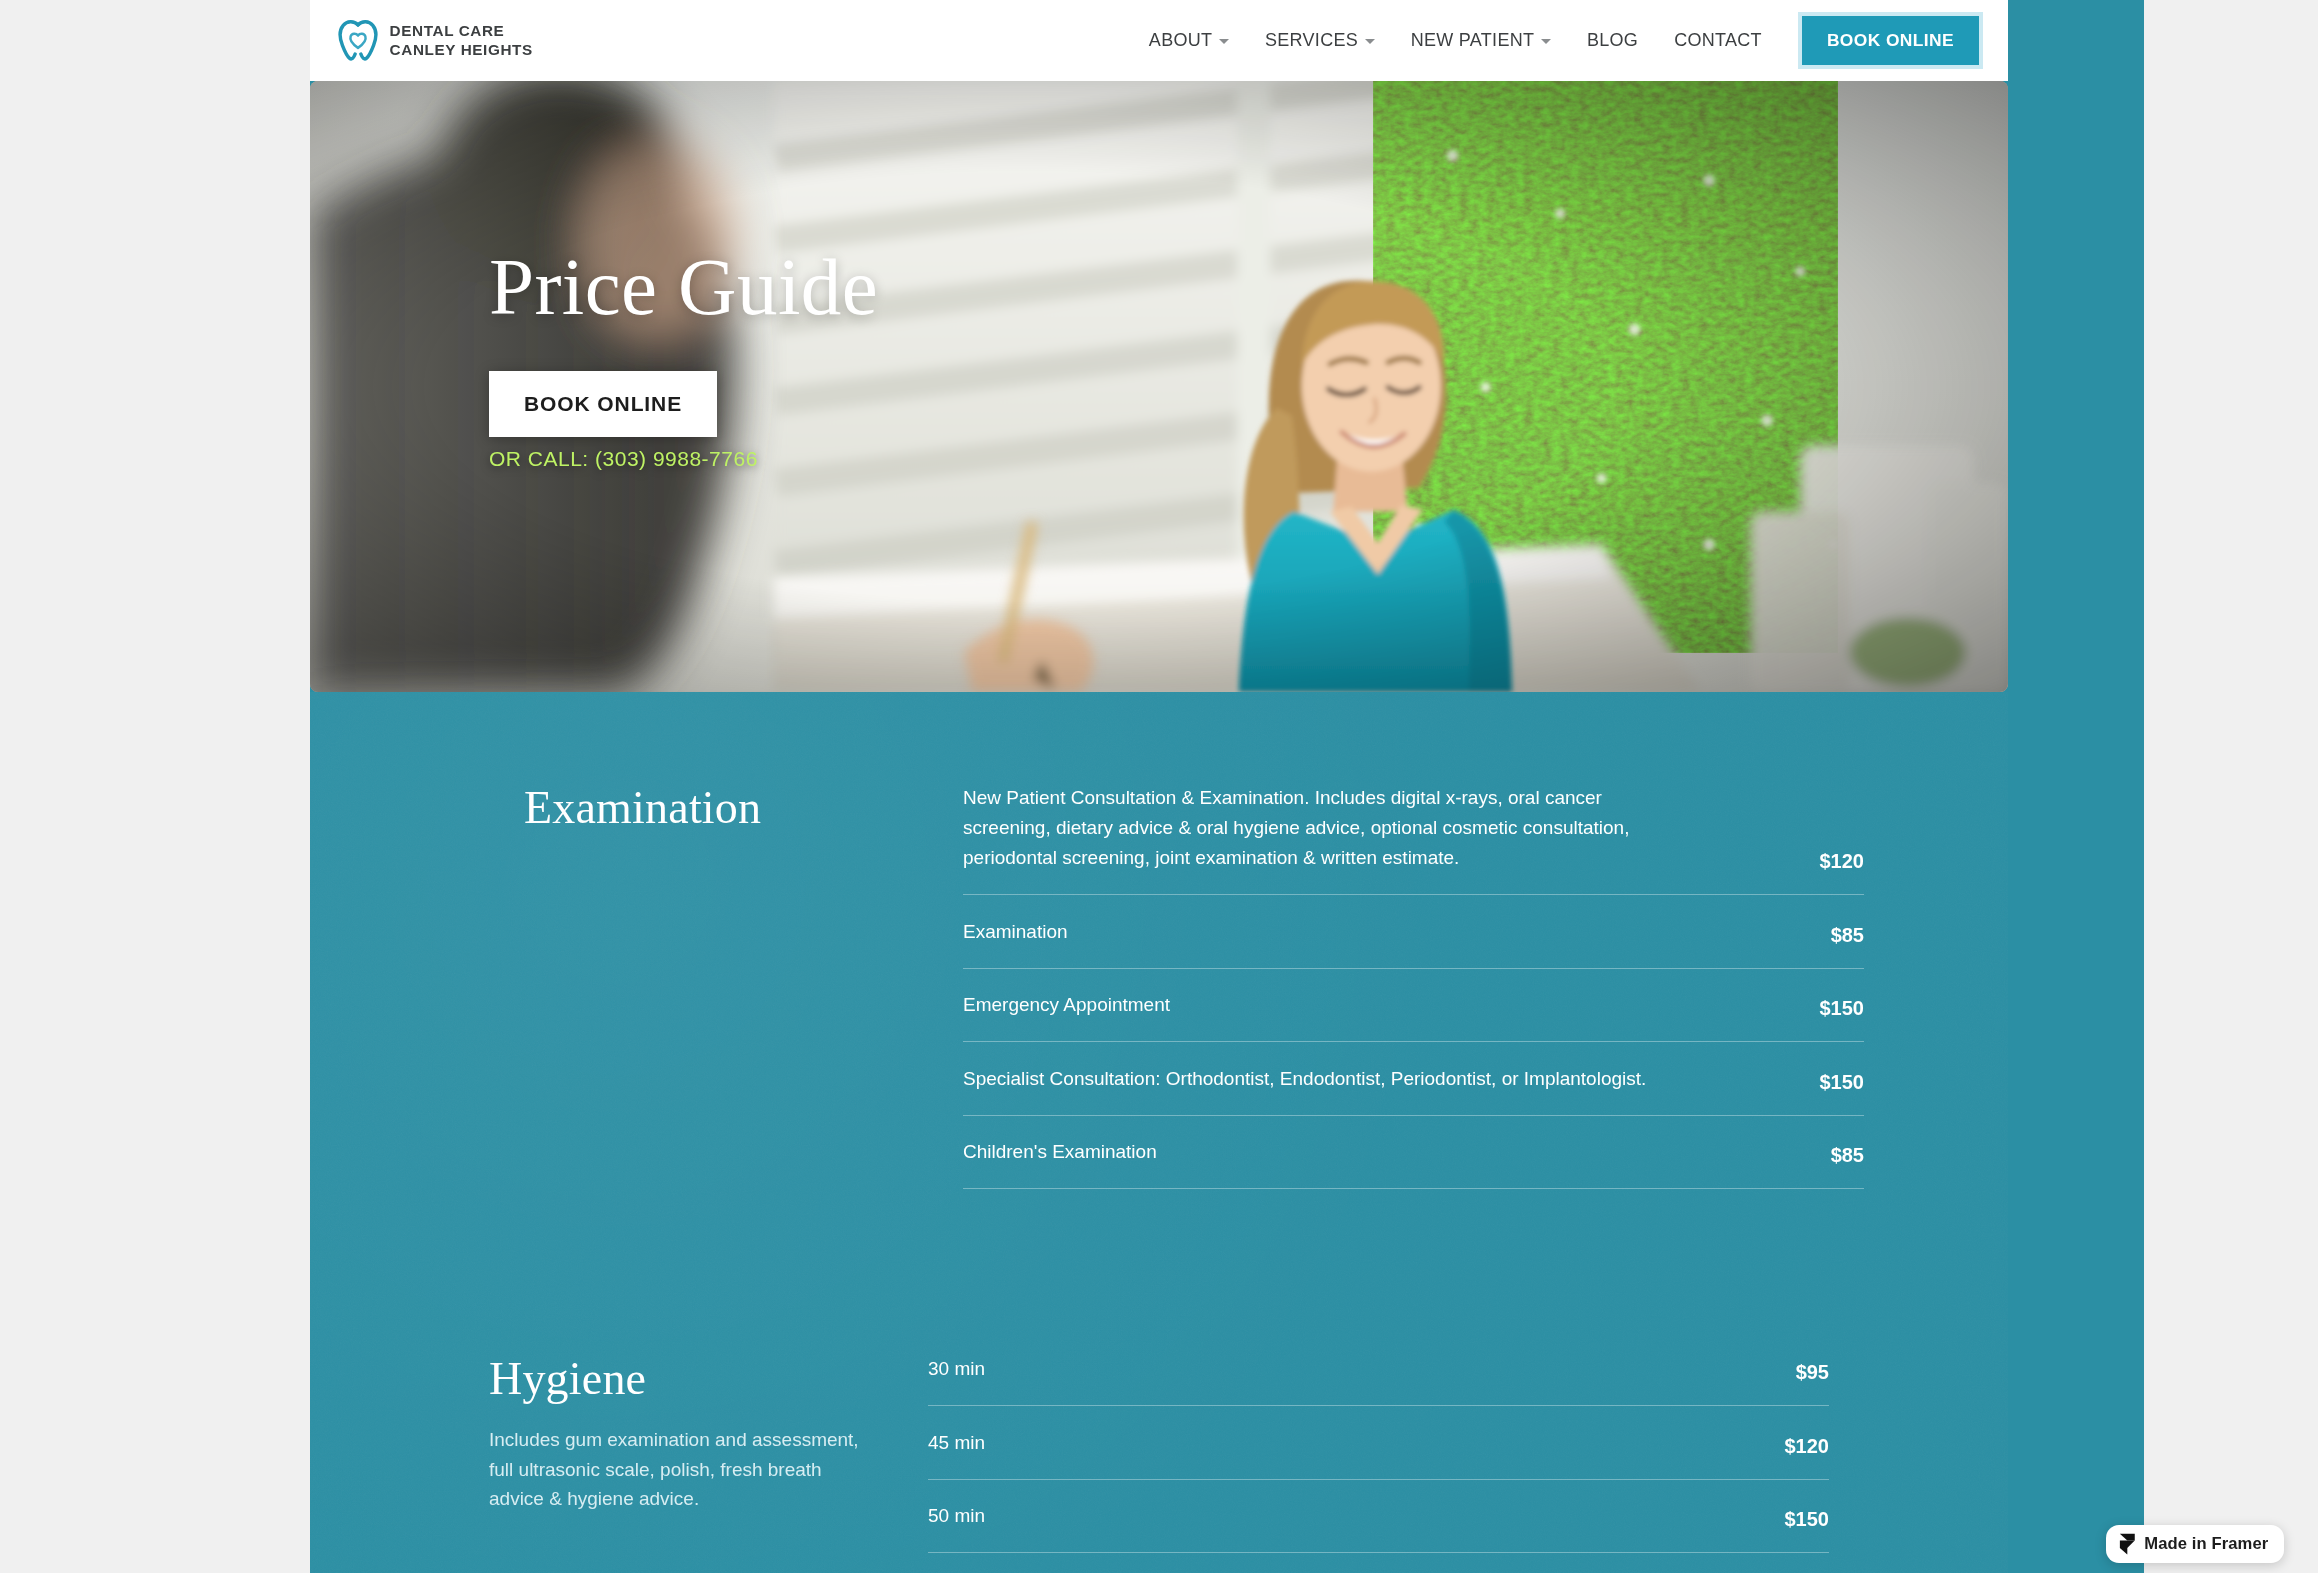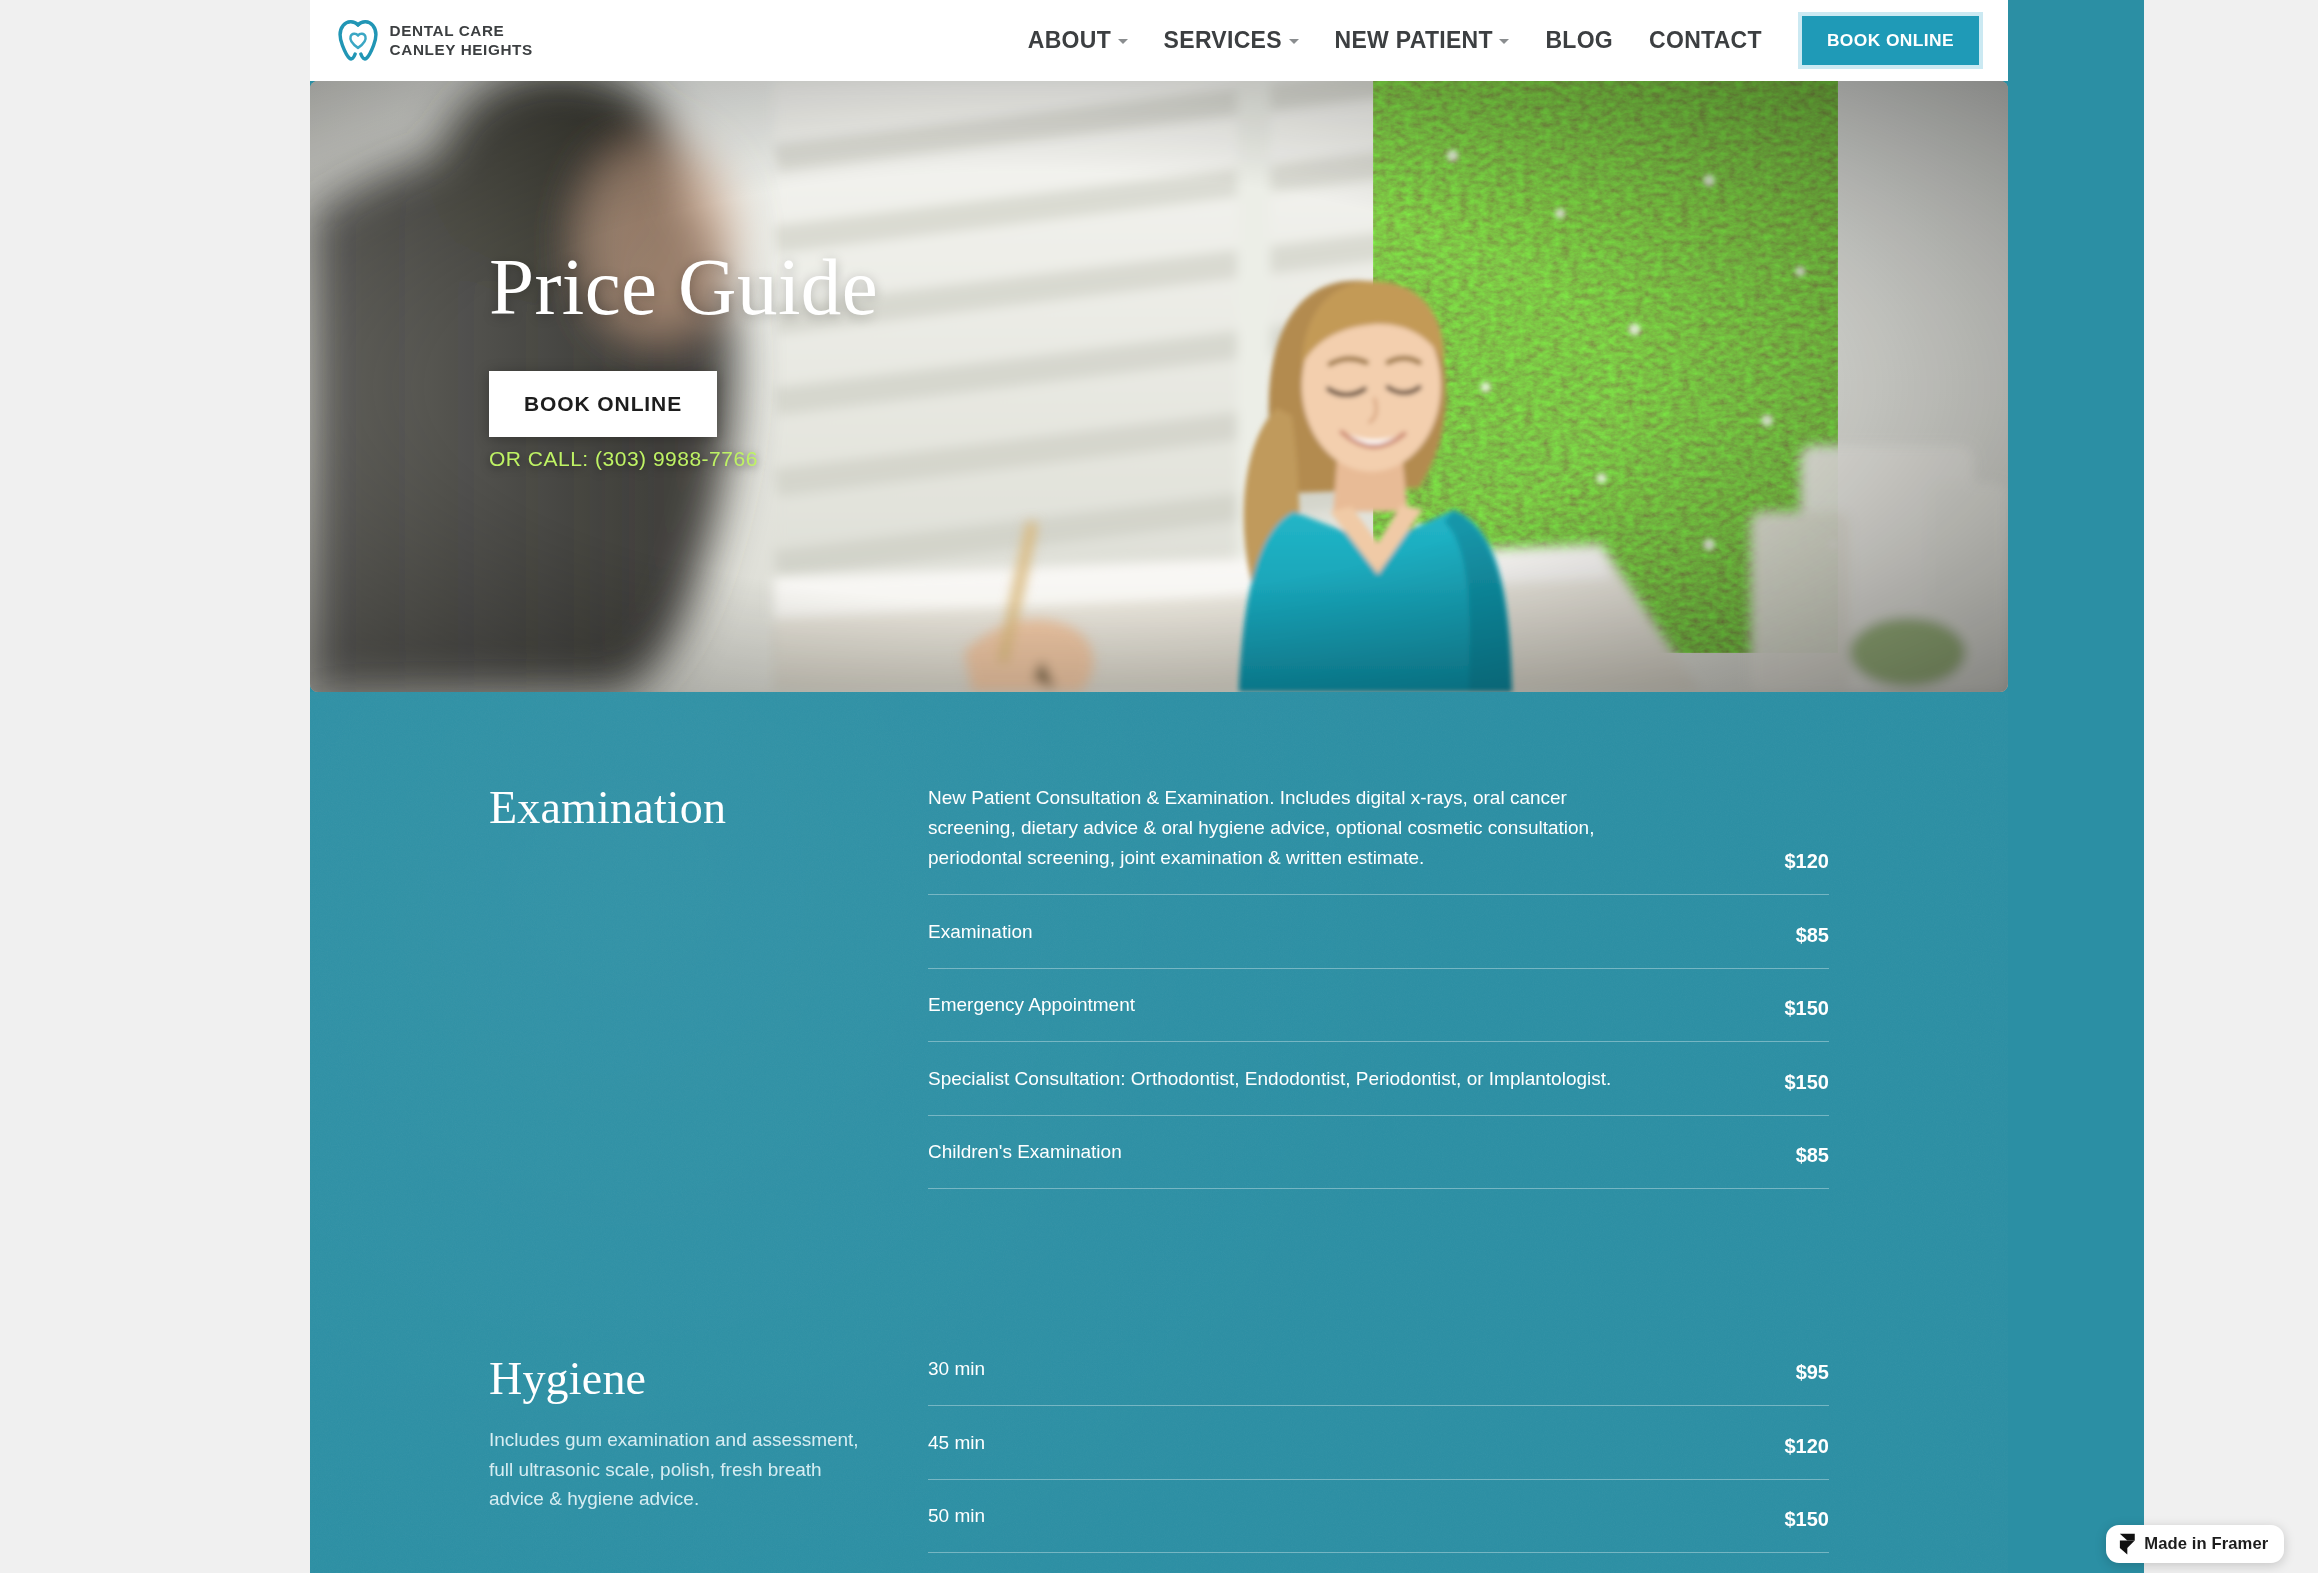--- a/index.html
+++ b/index.html
@@ -73,22 +73,22 @@
     margin-left: auto;
     display: flex;
     align-items: center;
     gap: 0px;
   }
   .nav-item {
     display: flex;
     align-items: center;
     gap: 6.6px;
     padding: 8.3px 18px;
-    font-size: 23px;
-    font-weight: 700;
+    font-size: 18px;
+    font-weight: 400;
     letter-spacing: 0.3px;
     color: #3c3f41;
     white-space: nowrap;
     cursor: pointer;
   }
   .caret {
     width: 0; height: 0;
     border-left: 5px solid transparent;
     border-right: 5px solid transparent;
     border-top: 5.8px solid #8a8d8f;
@@ -464,21 +464,21 @@
         <filter id="noiseF">
           <feTurbulence type="fractalNoise" baseFrequency="0.9" numOctaves="3" seed="7"></feTurbulence>
           <feColorMatrix type="saturate" values="0"></feColorMatrix>
           <feComponentTransfer>
               <feFuncA type="linear" slope="0.10"></feFuncA>
             </feComponentTransfer>
         </filter>
         <rect width="2051" height="1064" filter="url(#noiseF)"></rect>
       </svg>
 
-      <div class="pg-section" style="top:91px;">
+      <div class="pg-section" style="top:91px;margin-left:35px;">
         <div class="pg-left">
           <div class="pg-heading">Examination</div>
         </div>
         <div class="pg-right">
 
           <div class="row">
             <div class="row-label">New Patient Consultation &amp; Examination. Includes digital x-rays, oral cancer screening, dietary advice &amp; oral hygiene advice, optional cosmetic consultation, periodontal screening, joint examination &amp; written estimate.</div>
             <div class="row-price">$120</div>
           </div>
 

